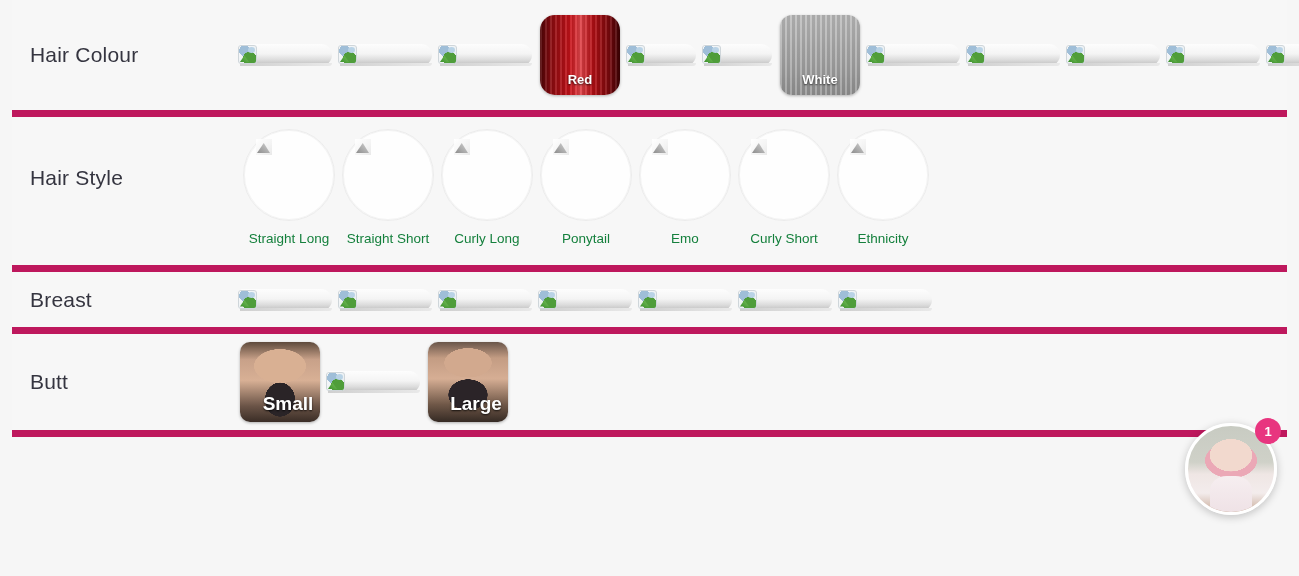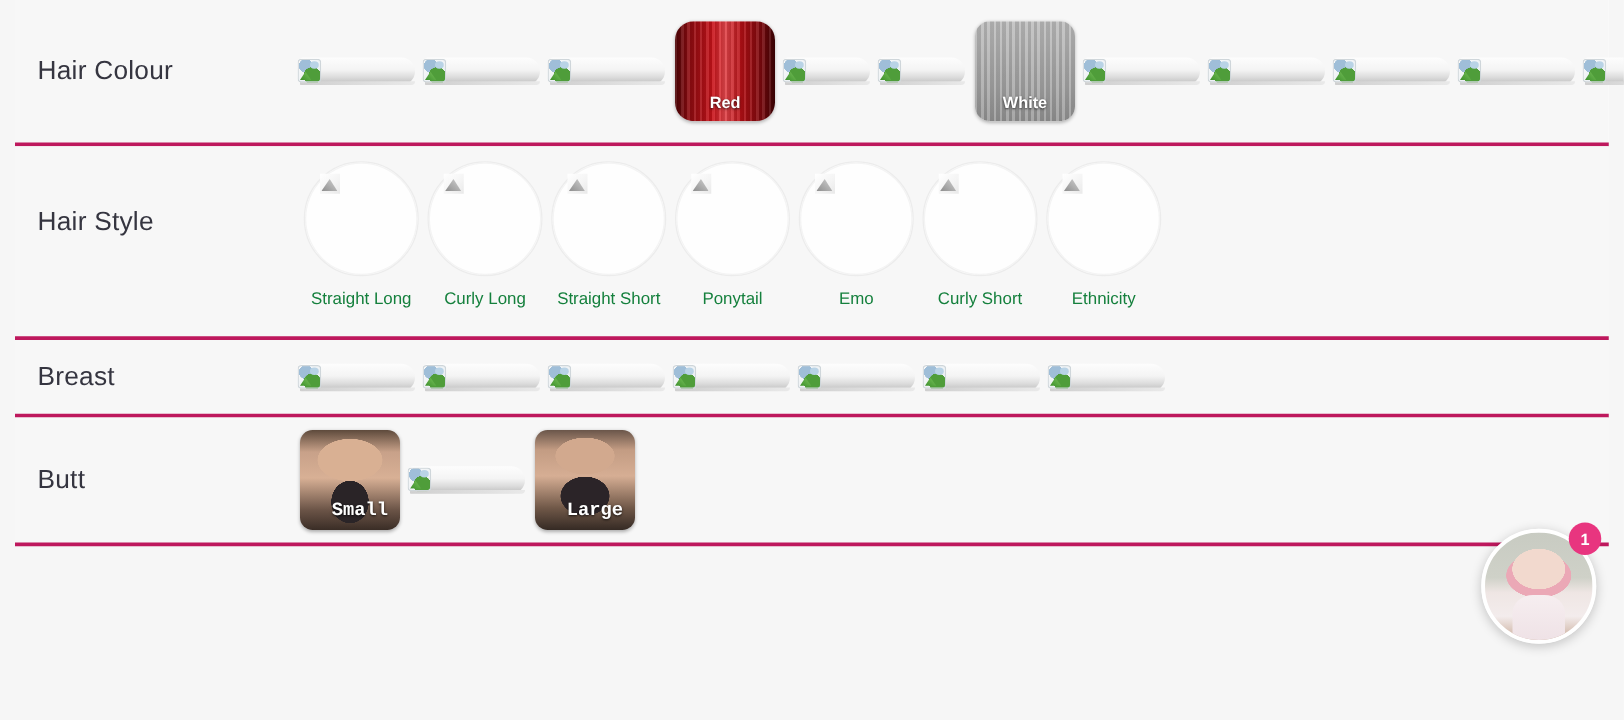--- a/index.html
+++ b/index.html
@@ -33,21 +33,21 @@
   }
   .choice-tag {
     font-size: 13.5px; color: #8b8b93; white-space: nowrap;
     margin-right: 31px; cursor: pointer;
   }
 
   
   .row {
     position: relative; width: 1275px; margin-left: 12px;
     background: #f7f7f7;
-    border-bottom: 3px solid #be185d;
+    border-bottom: 7px solid #be185d;
     display: flex; align-items: center;
   }
   .row-hair-colour { height: 117px; }
   .row-hair-style  { height: 155px; align-items: flex-start; justify-content: flex-end; }
   .row-breast      { height: 62px; }
   .row-butt        { height: 103px; }
 
   .row-label {
     flex: 0 0 auto; width: 228px; padding-left: 18px;
     font-size: 21px; color: #353540; font-weight: 400; letter-spacing: .2px;
@@ -142,23 +142,22 @@
 
   
   .thumb {
     position: relative; flex: 0 0 auto;
     width: 80px; height: 80px; border-radius: 10px; overflow: hidden;
     margin-right: 8px; cursor: pointer;
     box-shadow: 0 1px 3px rgba(0,0,0,.3);
   }
   .thumb .label {
     position: absolute; left: 16px; right: 0; bottom: 7px; text-align: center;
-    font-size: 15px; font-weight: 700; color: #fff;
+    font-size: 19px; font-weight: 700; color: #fff;
     text-shadow: 0 1px 2px rgba(0,0,0,.8);
-    font-family: Liberation Mono, monospace;
   }
   .th-small {
     background:
       radial-gradient(ellipse 30% 34% at 50% 72%, #2a2427 0 62%, rgba(0,0,0,0) 63%),
       radial-gradient(ellipse 46% 30% at 50% 30%, #d9b093 0 70%, rgba(0,0,0,0) 71%),
       linear-gradient(to bottom,#5e4a3c 0%,#c8a189 22%,#d8b095 48%,#6b5447 80%,#3a2d26 100%);
   }
   .th-large {
     background:
       radial-gradient(ellipse 38% 30% at 50% 66%, #2b2428 0 64%, rgba(0,0,0,0) 65%),
@@ -273,27 +272,27 @@
         <div class="circ-item">
           <div class="circ">
             <span class="brk2"></span>
           </div>
           <div class="circ-label">Straight Long</div>
         </div>
         <div class="circ-item">
           <div class="circ">
             <span class="brk2"></span>
           </div>
+          <div class="circ-label">Straight Short</div>
+        </div>
+        <div class="circ-item">
+          <div class="circ">
+            <span class="brk2"></span>
+          </div>
           <div class="circ-label">Curly Long</div>
-        </div>
-        <div class="circ-item">
-          <div class="circ">
-            <span class="brk2"></span>
-          </div>
-          <div class="circ-label">Straight Short</div>
         </div>
         <div class="circ-item">
           <div class="circ">
             <span class="brk2"></span>
           </div>
           <div class="circ-label">Ponytail</div>
         </div>
         <div class="circ-item">
           <div class="circ">
             <span class="brk2"></span>

